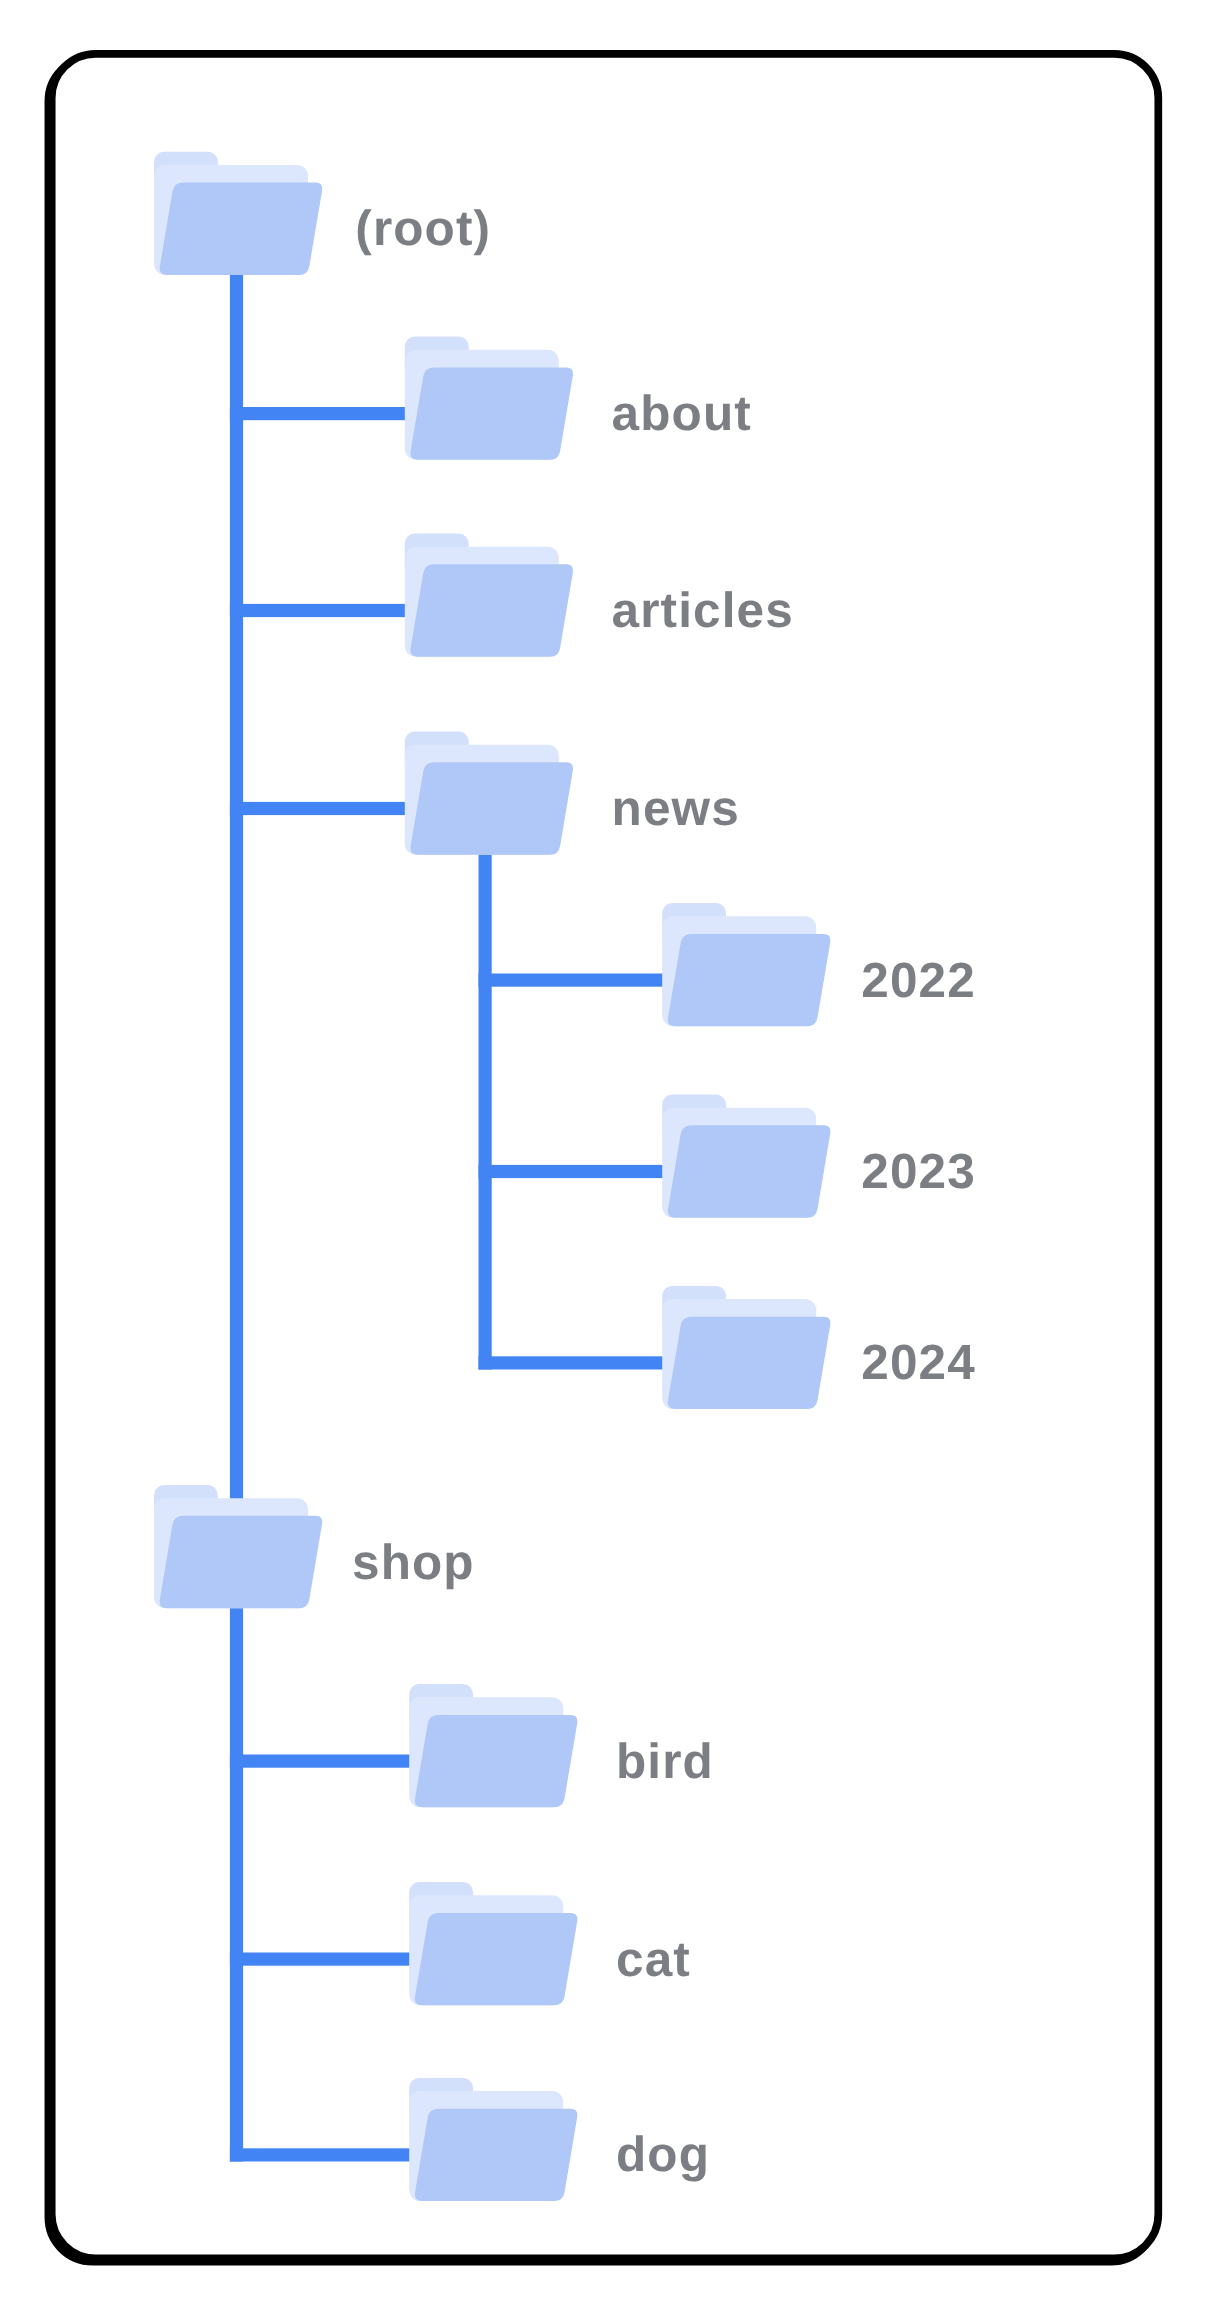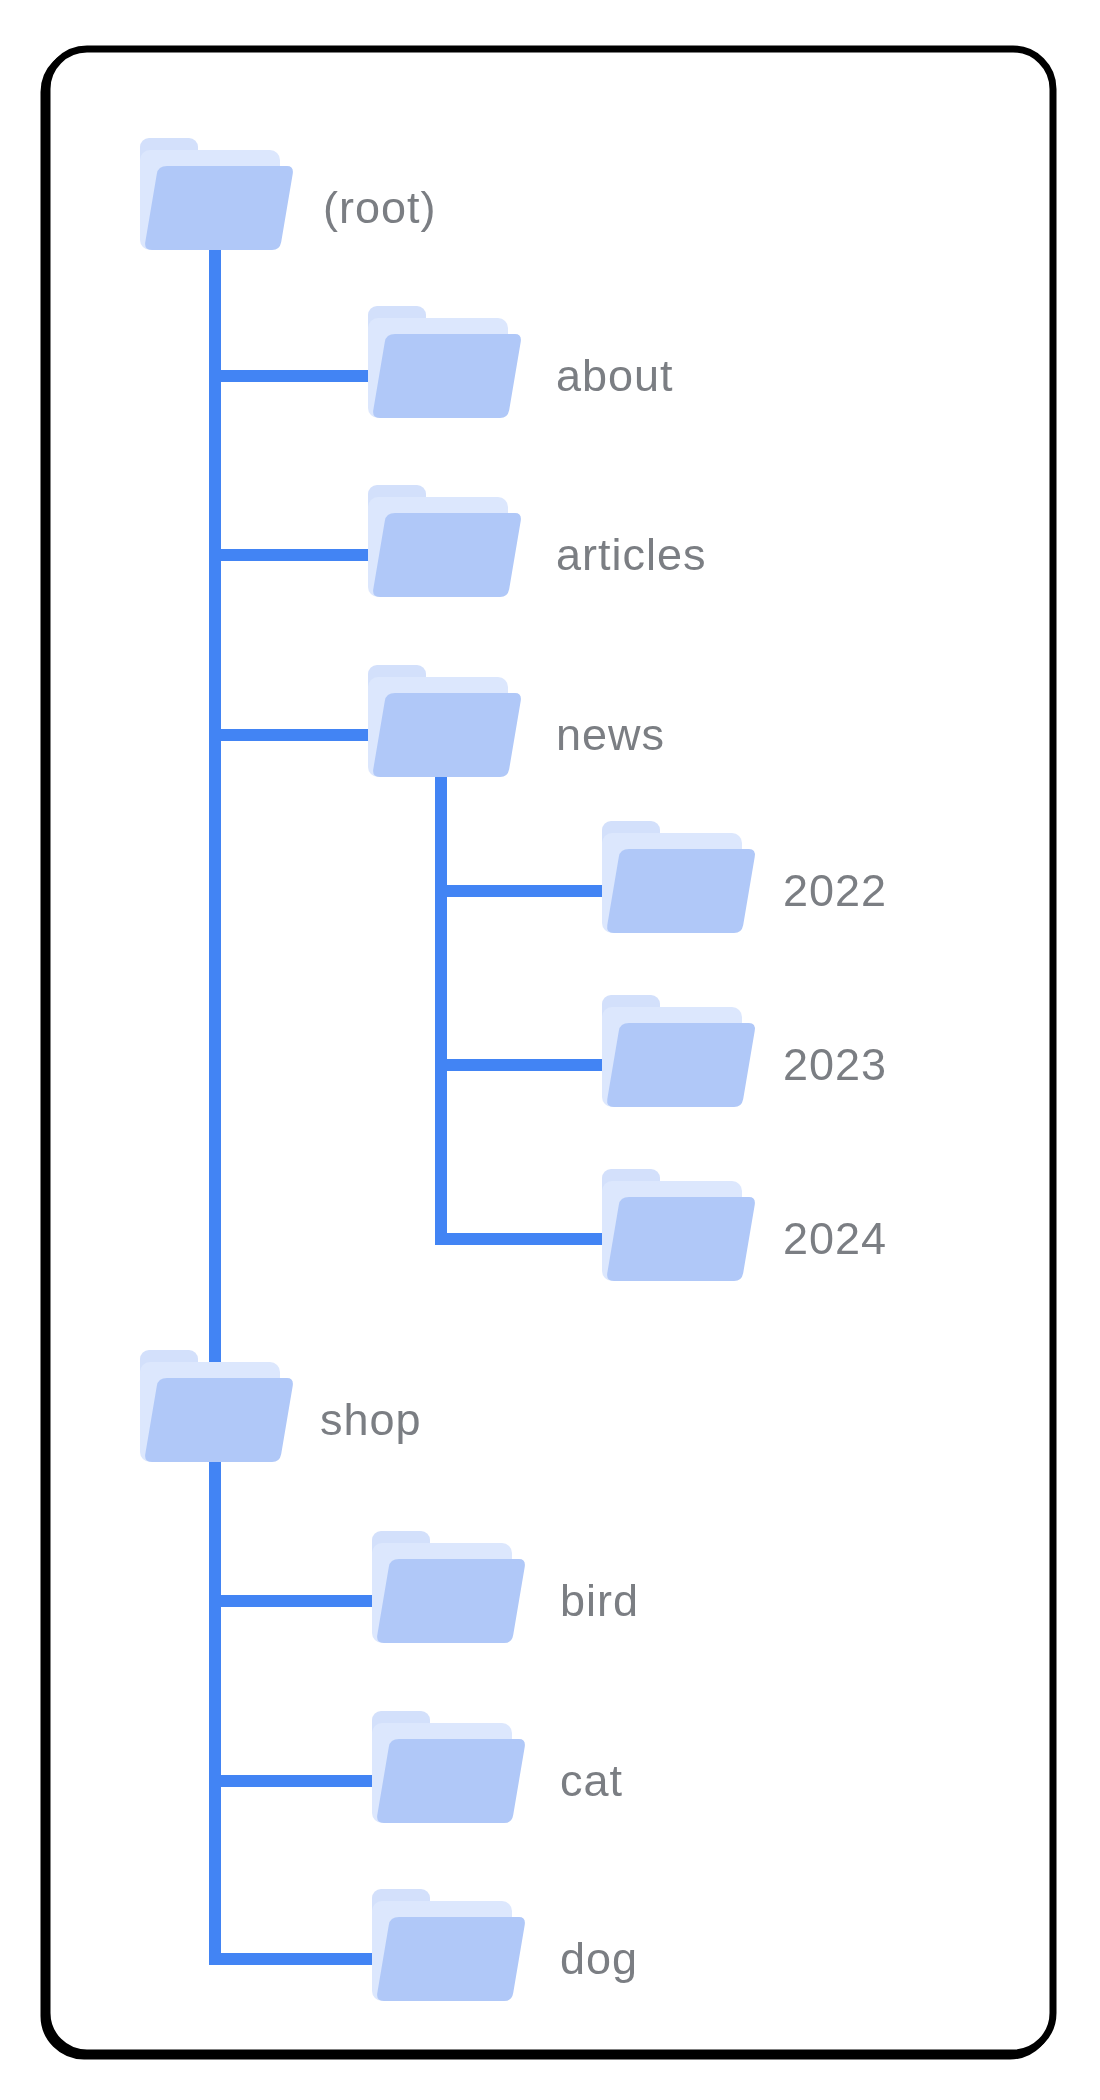--- a/index.html
+++ b/index.html
@@ -5,21 +5,21 @@
   :root{
     --connector:#4284f4;
     --front:#b0c8f8;
     --back:#dce7fd;
     --tab:#d3e0fb;
     --text:#7b7e83;
     --border:#000000;
     --bg:#ffffff;
   }
   html,body{margin:0;padding:0;background:var(--bg);}
-  .stage{position:relative;width:1100px;height:2100px;background:var(--bg);overflow:hidden;}
+  .stage{position:relative;width:1100px;height:2100px;background:var(--bg);overflow:hidden;font-weight:bold;}
   svg{display:block;}
   .label{
     font-family:"Liberation Sans","DejaVu Sans",sans-serif;
     font-size:45px;
     letter-spacing:1px;
     fill:var(--text);
   }
   .line{fill:var(--connector);}
   .f-tab{fill:var(--tab);}
   .f-back{fill:var(--back);}

